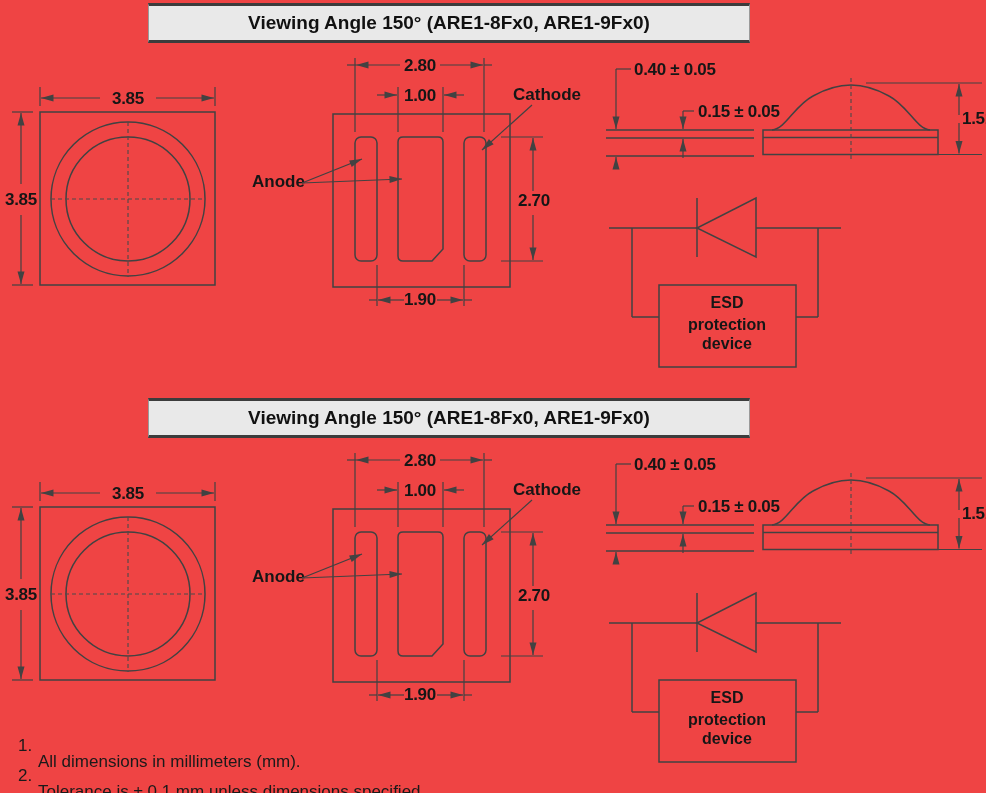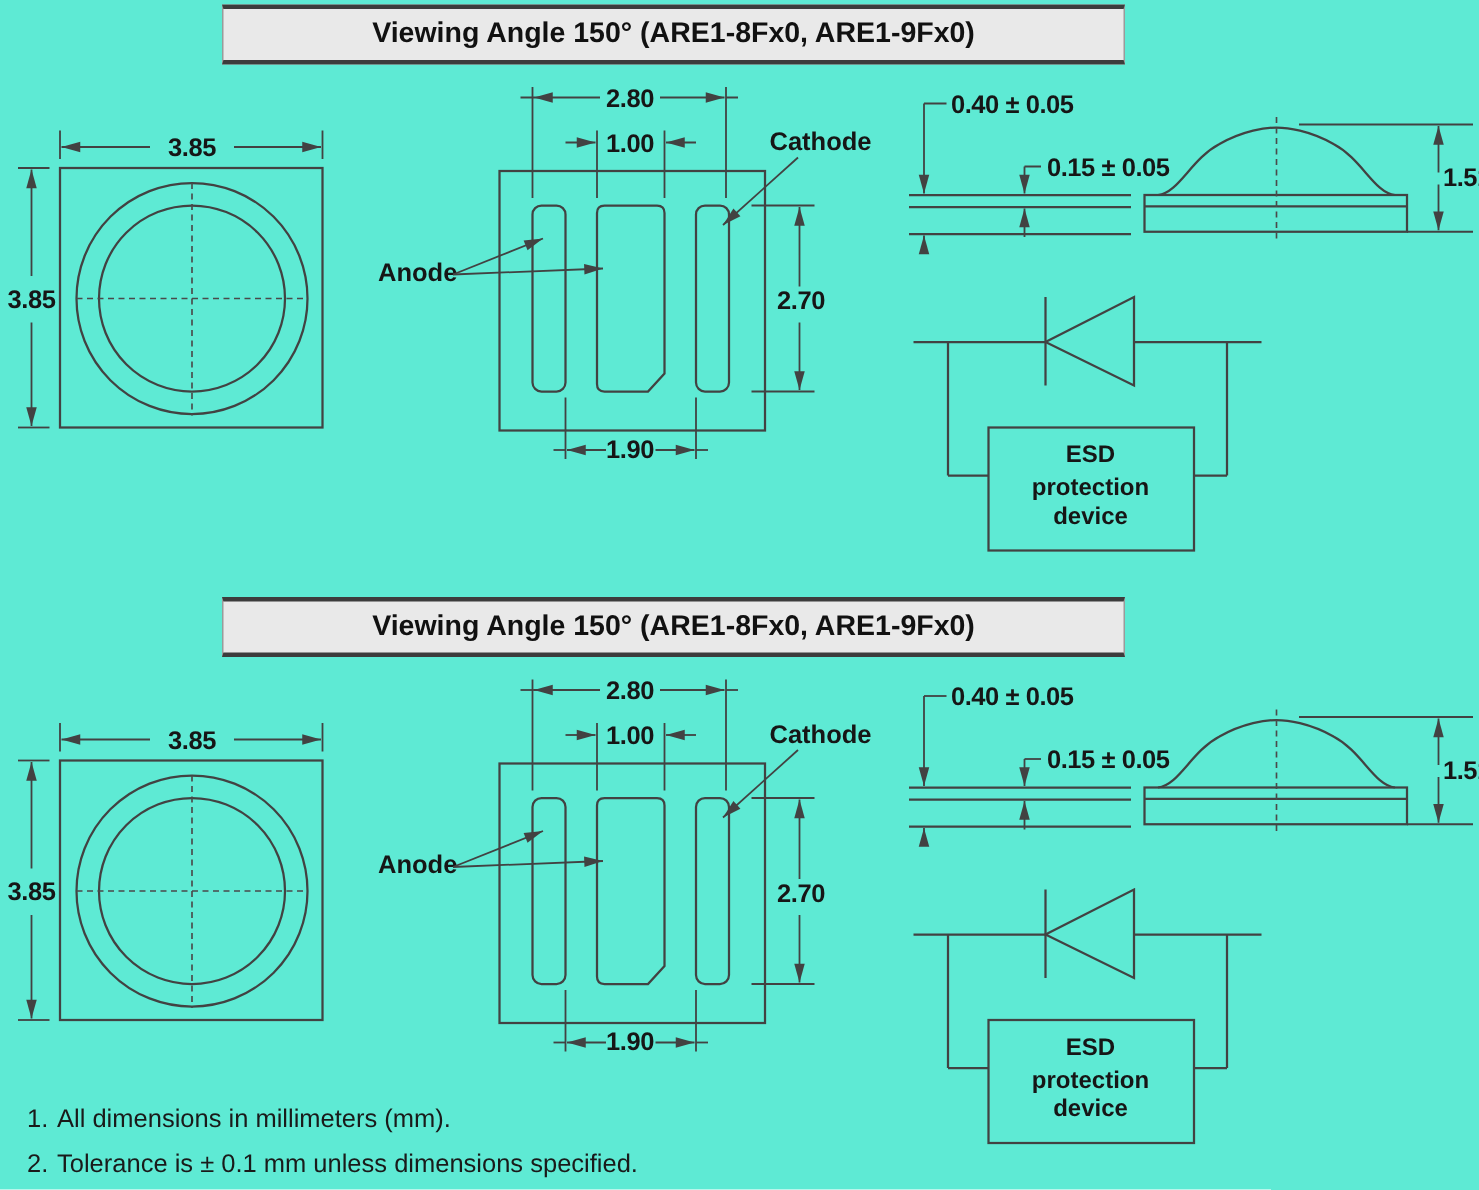--- a/index.html
+++ b/index.html
@@ -1,37 +1,37 @@
 <!DOCTYPE html>
 <html><head>
 <meta charset="utf-8">
 <style>
   html,body{margin:0;padding:0;background:#ffffff;}
-  .page{position:relative;width:986px;height:793px;background:#5eead4;overflow:hidden;
+  .page{position:relative;width:986px;height:793px;background:#ef4444;overflow:hidden;
         font-family:"Liberation Sans", sans-serif;color:#1a1a1a;}
   .section{position:absolute;left:0;width:986px;height:372px;}
   #sections .section:nth-child(1){top:3px;}
   #sections .section:nth-child(2){top:398px;}
   .title-bar{position:absolute;left:148px;top:0;width:600px;height:34px;
              background:#e9e9e9;border-top:3px solid #3c3c3c;border-bottom:3px solid #3c3c3c;
              border-left:1px solid #9a9a9a;border-right:1px solid #9a9a9a;
              display:flex;align-items:center;justify-content:center;}
   .title-bar span{font-size:19px;font-weight:bold;color:#111;letter-spacing:0px;}
   svg.drawing{position:absolute;left:0;top:0;}
   svg .geo{stroke:#424242;stroke-width:1.5;fill:none;}
   svg .dimline{stroke:#424242;stroke-width:1.2;fill:none;}
   svg .dashline{stroke:#4a4a4a;stroke-width:1.1;fill:none;stroke-dasharray:4 3;}
   svg text{fill:#161616;}
   svg .dim{font:bold 17px "Liberation Sans", sans-serif;letter-spacing:-0.3px;}
   svg .lbl{font:bold 17px "Liberation Sans", sans-serif;}
   svg .esd-t{font:bold 16px "Liberation Sans", sans-serif;}
   .notes{position:absolute;left:0;top:736px;width:986px;}
   .note-row{position:relative;height:30px;font-size:17px;color:#1a1a1a;}
   .note-num{position:absolute;left:18px;top:0;}
-  .note-text{position:absolute;left:38px;top:0;}
+  .note-text{position:absolute;left:38px;top:16px;}
 </style>
 </head>
 <body>
 
 <div class="page">
 
   <svg width="0" height="0" style="position:absolute">
     <defs>
       <marker id="arrowhead" markerUnits="userSpaceOnUse" markerWidth="14" markerHeight="8" refX="13" refY="4" orient="auto">
         <path d="M0.5,0.5 L13,4 L0.5,7.5 Z" fill="#424242"></path>

